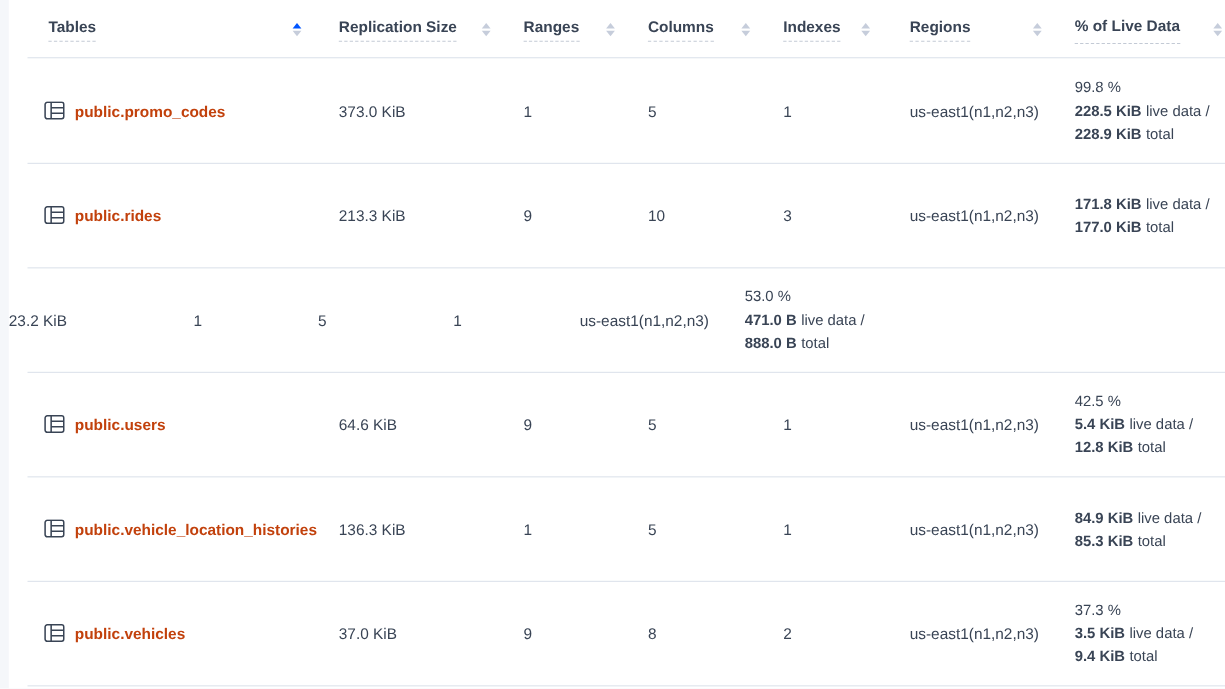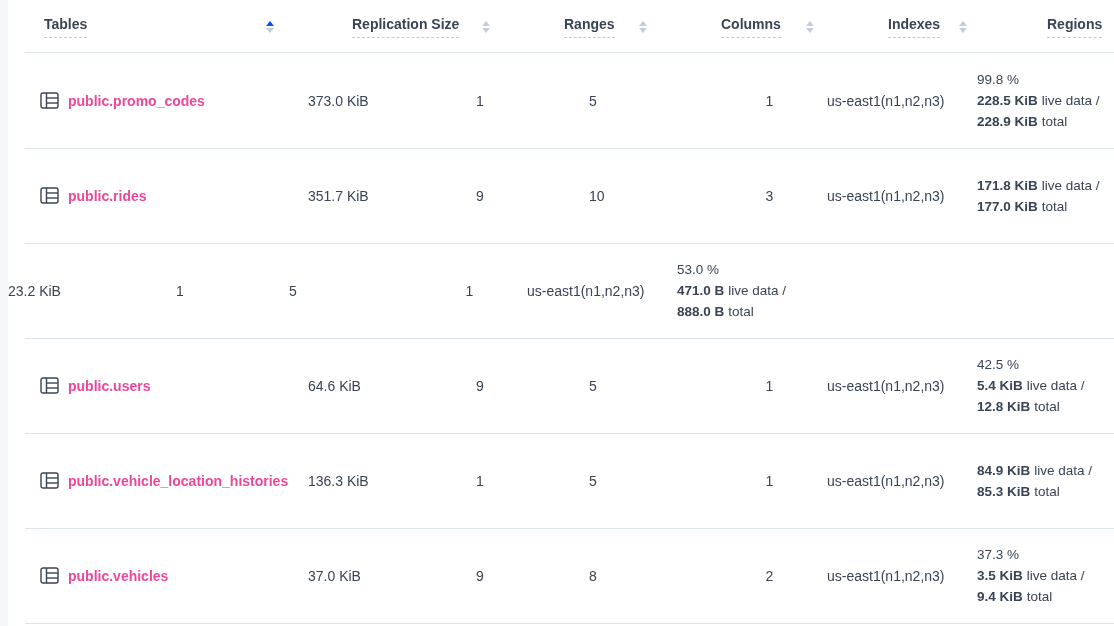--- a/index.html
+++ b/index.html
@@ -14,31 +14,30 @@
     width: 1106px;
     height: 626px;
     background: #ffffff;
   }
 
   
   .col-tables  { flex: 0 0 300px; }
   .col-repl    { flex: 0 0 168px; }
   .col-ranges  { flex: 0 0 113px; }
   .col-columns { flex: 0 0 123px; }
-  .col-indexes { flex: 0 0 115px; text-align: center; }
+  .col-indexes { flex: 0 0 115px; }
   .col-regions { flex: 0 0 150px; }
   .col-live    { flex: 1 1 auto; }
 
   
   .thead {
     display: flex;
     align-items: center;
     height: 53px;
     position: relative;
-    gap: 44px;
   }
   .thead::after {
     content: "";
     position: absolute;
     left: 17px; right: 0; bottom: 0;
     height: 1px;
     background: #dde3ec;
   }
   .th {
     display: flex;
@@ -101,21 +100,21 @@
   }
   .td.col-tables {
     padding-left: 32px;
     display: flex;
     align-items: center;
   }
   .table-icon { display: inline-flex; margin-right: 9px; flex: 0 0 auto; }
   .tname {
     font-weight: 700;
     font-size: 14px;
-    color: #ec4899;
+    color: #c2410c;
     cursor: pointer;
   }
   .col-live { font-size: 13.5px; line-height: 21px; }
   .live-line .strong { font-weight: 700; }
   .live-line .live-label { margin-left: 4px; }
 </style>
 </head>
 <body>
 
 <div class="panel">
@@ -201,21 +200,21 @@
       <span class="table-icon">
         <svg width="19" height="17" viewBox="0 0 19 17" fill="none" stroke="#394455" stroke-width="1.4">
           <rect x="1" y="1" width="17" height="15" rx="2"></rect>
           <line x1="6.5" y1="1" x2="6.5" y2="16"></line>
           <line x1="6.5" y1="6" x2="18" y2="6"></line>
           <line x1="6.5" y1="11" x2="18" y2="11"></line>
         </svg>
       </span>
       <span class="tname">public.rides</span>
     </div>
-    <div class="td col-repl">351.7 KiB</div>
+    <div class="td col-repl">213.3 KiB</div>
     <div class="td col-ranges">9</div>
     <div class="td col-columns">10</div>
     <div class="td col-indexes">3</div>
     <div class="td col-regions">us-east1(n1,n2,n3)</div>
     <div class="td col-live">
       <div class="live-line"><span class="strong">171.8 KiB</span><span class="live-label">live data /</span></div>
       <div class="live-line"><span class="strong">177.0 KiB</span><span class="live-label">total</span></div>
     </div>
   </div>
       <div class="trow">

